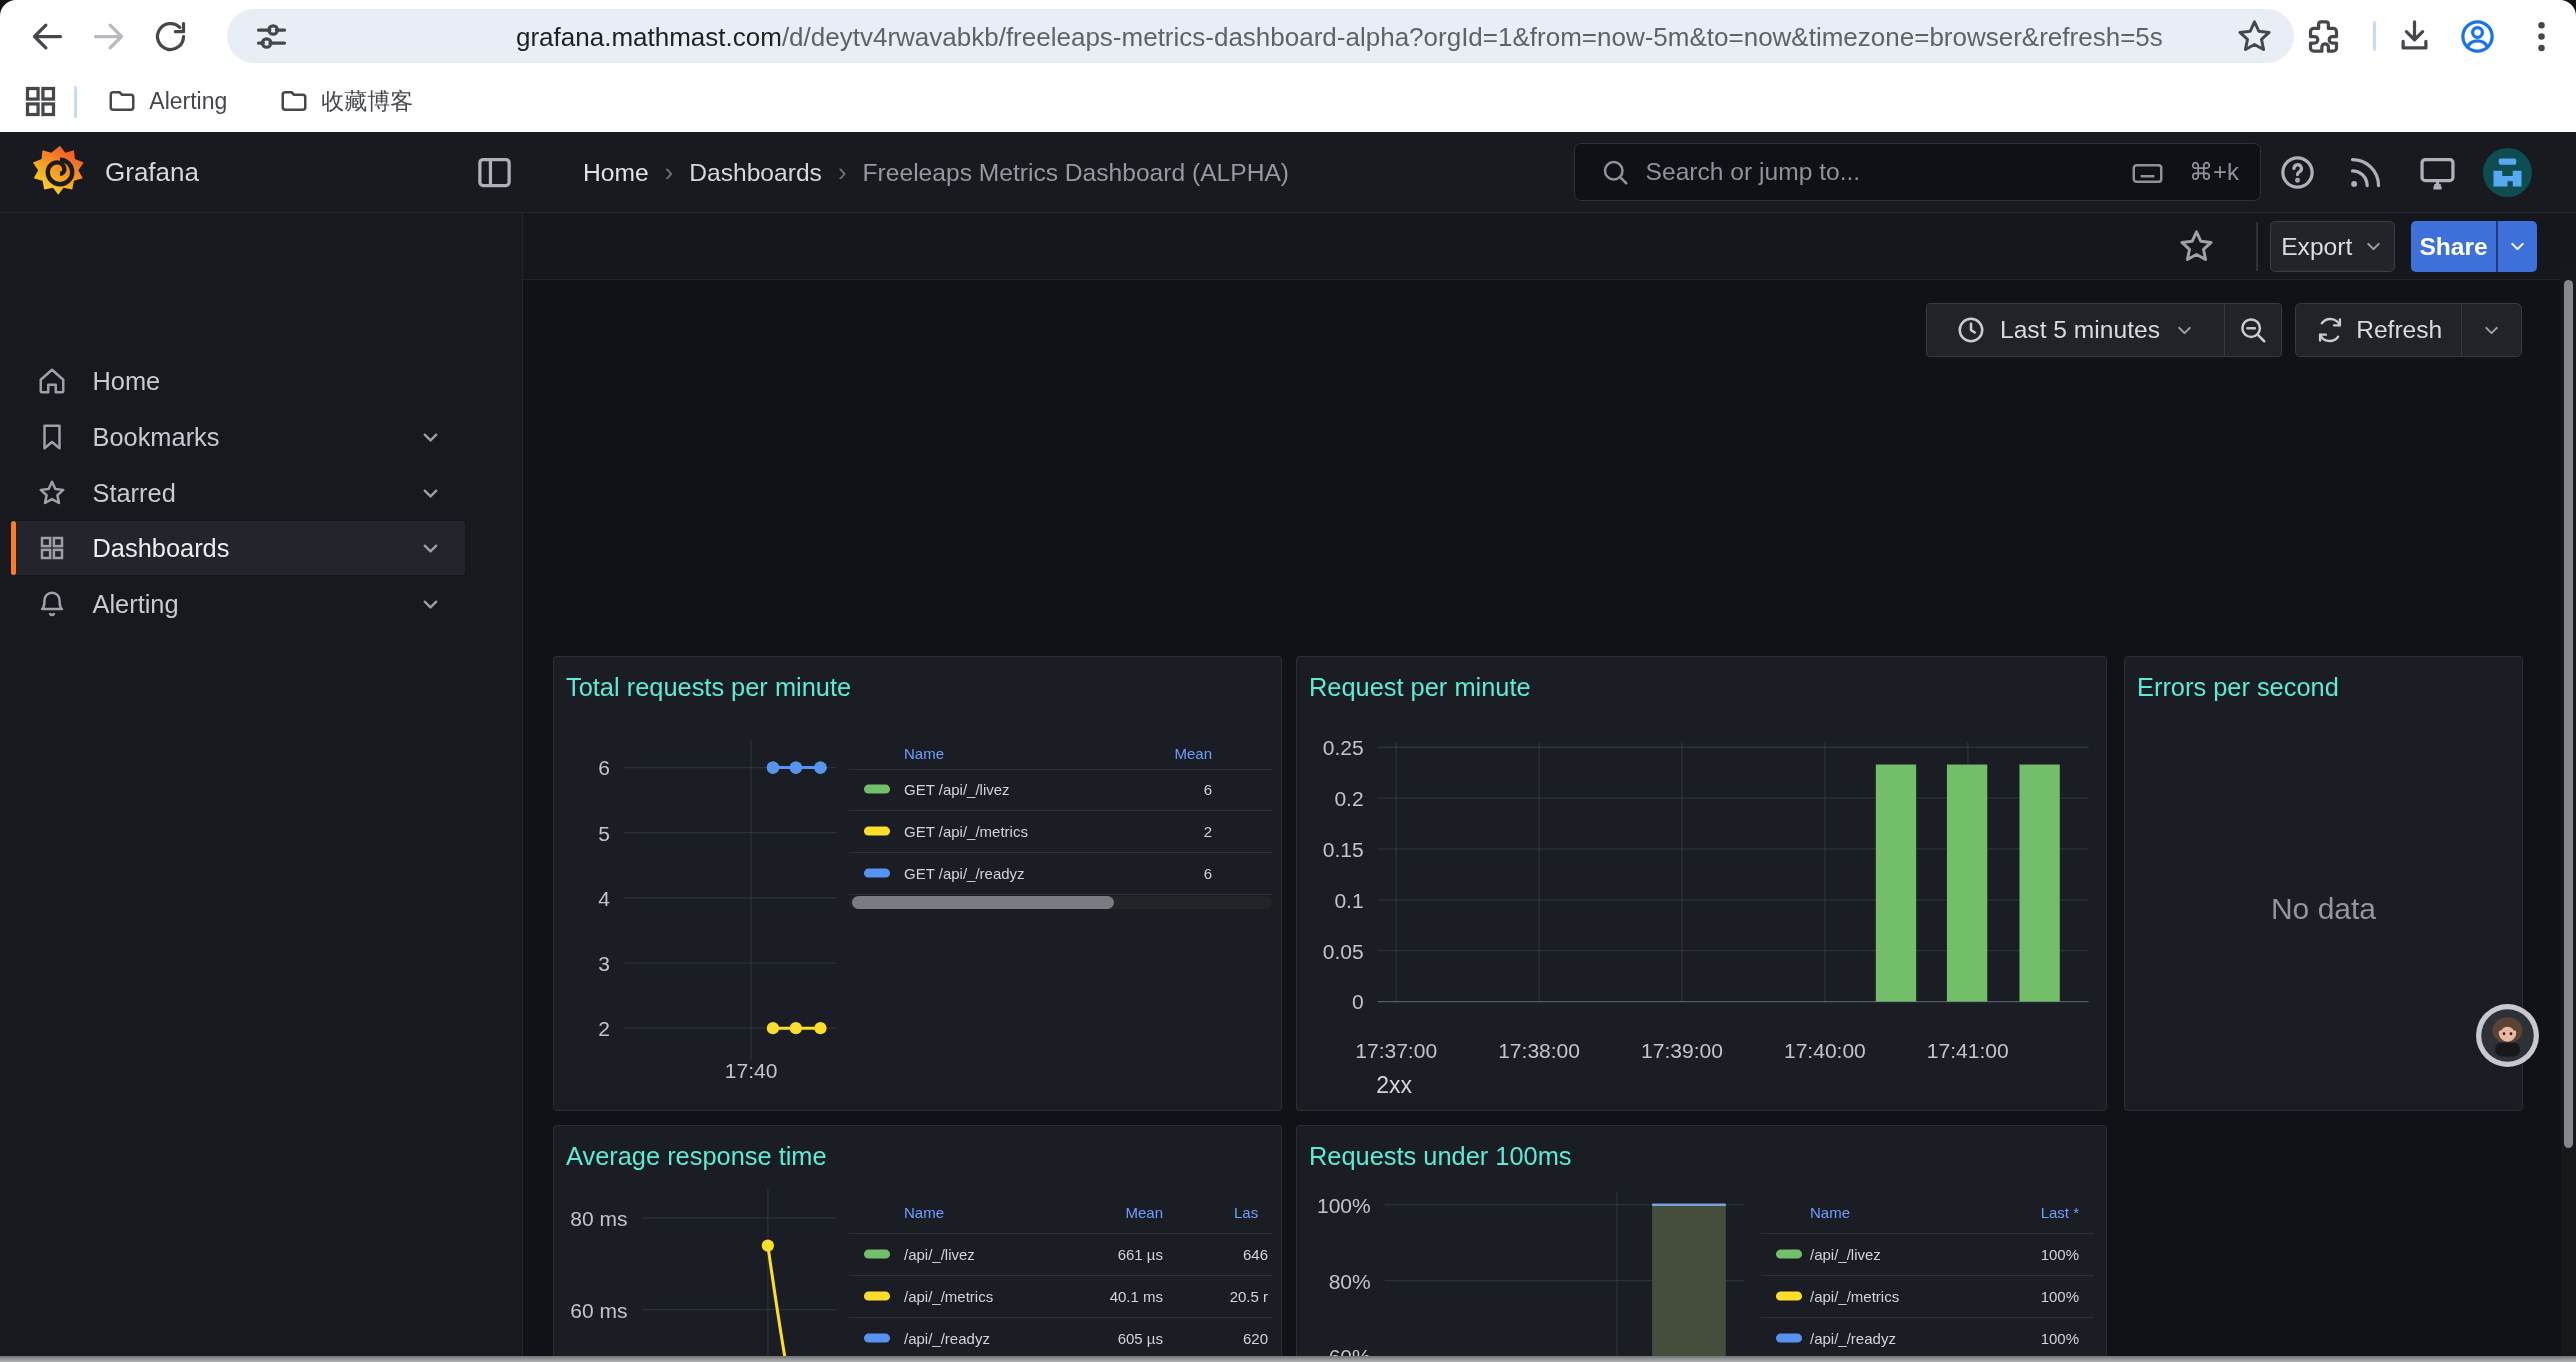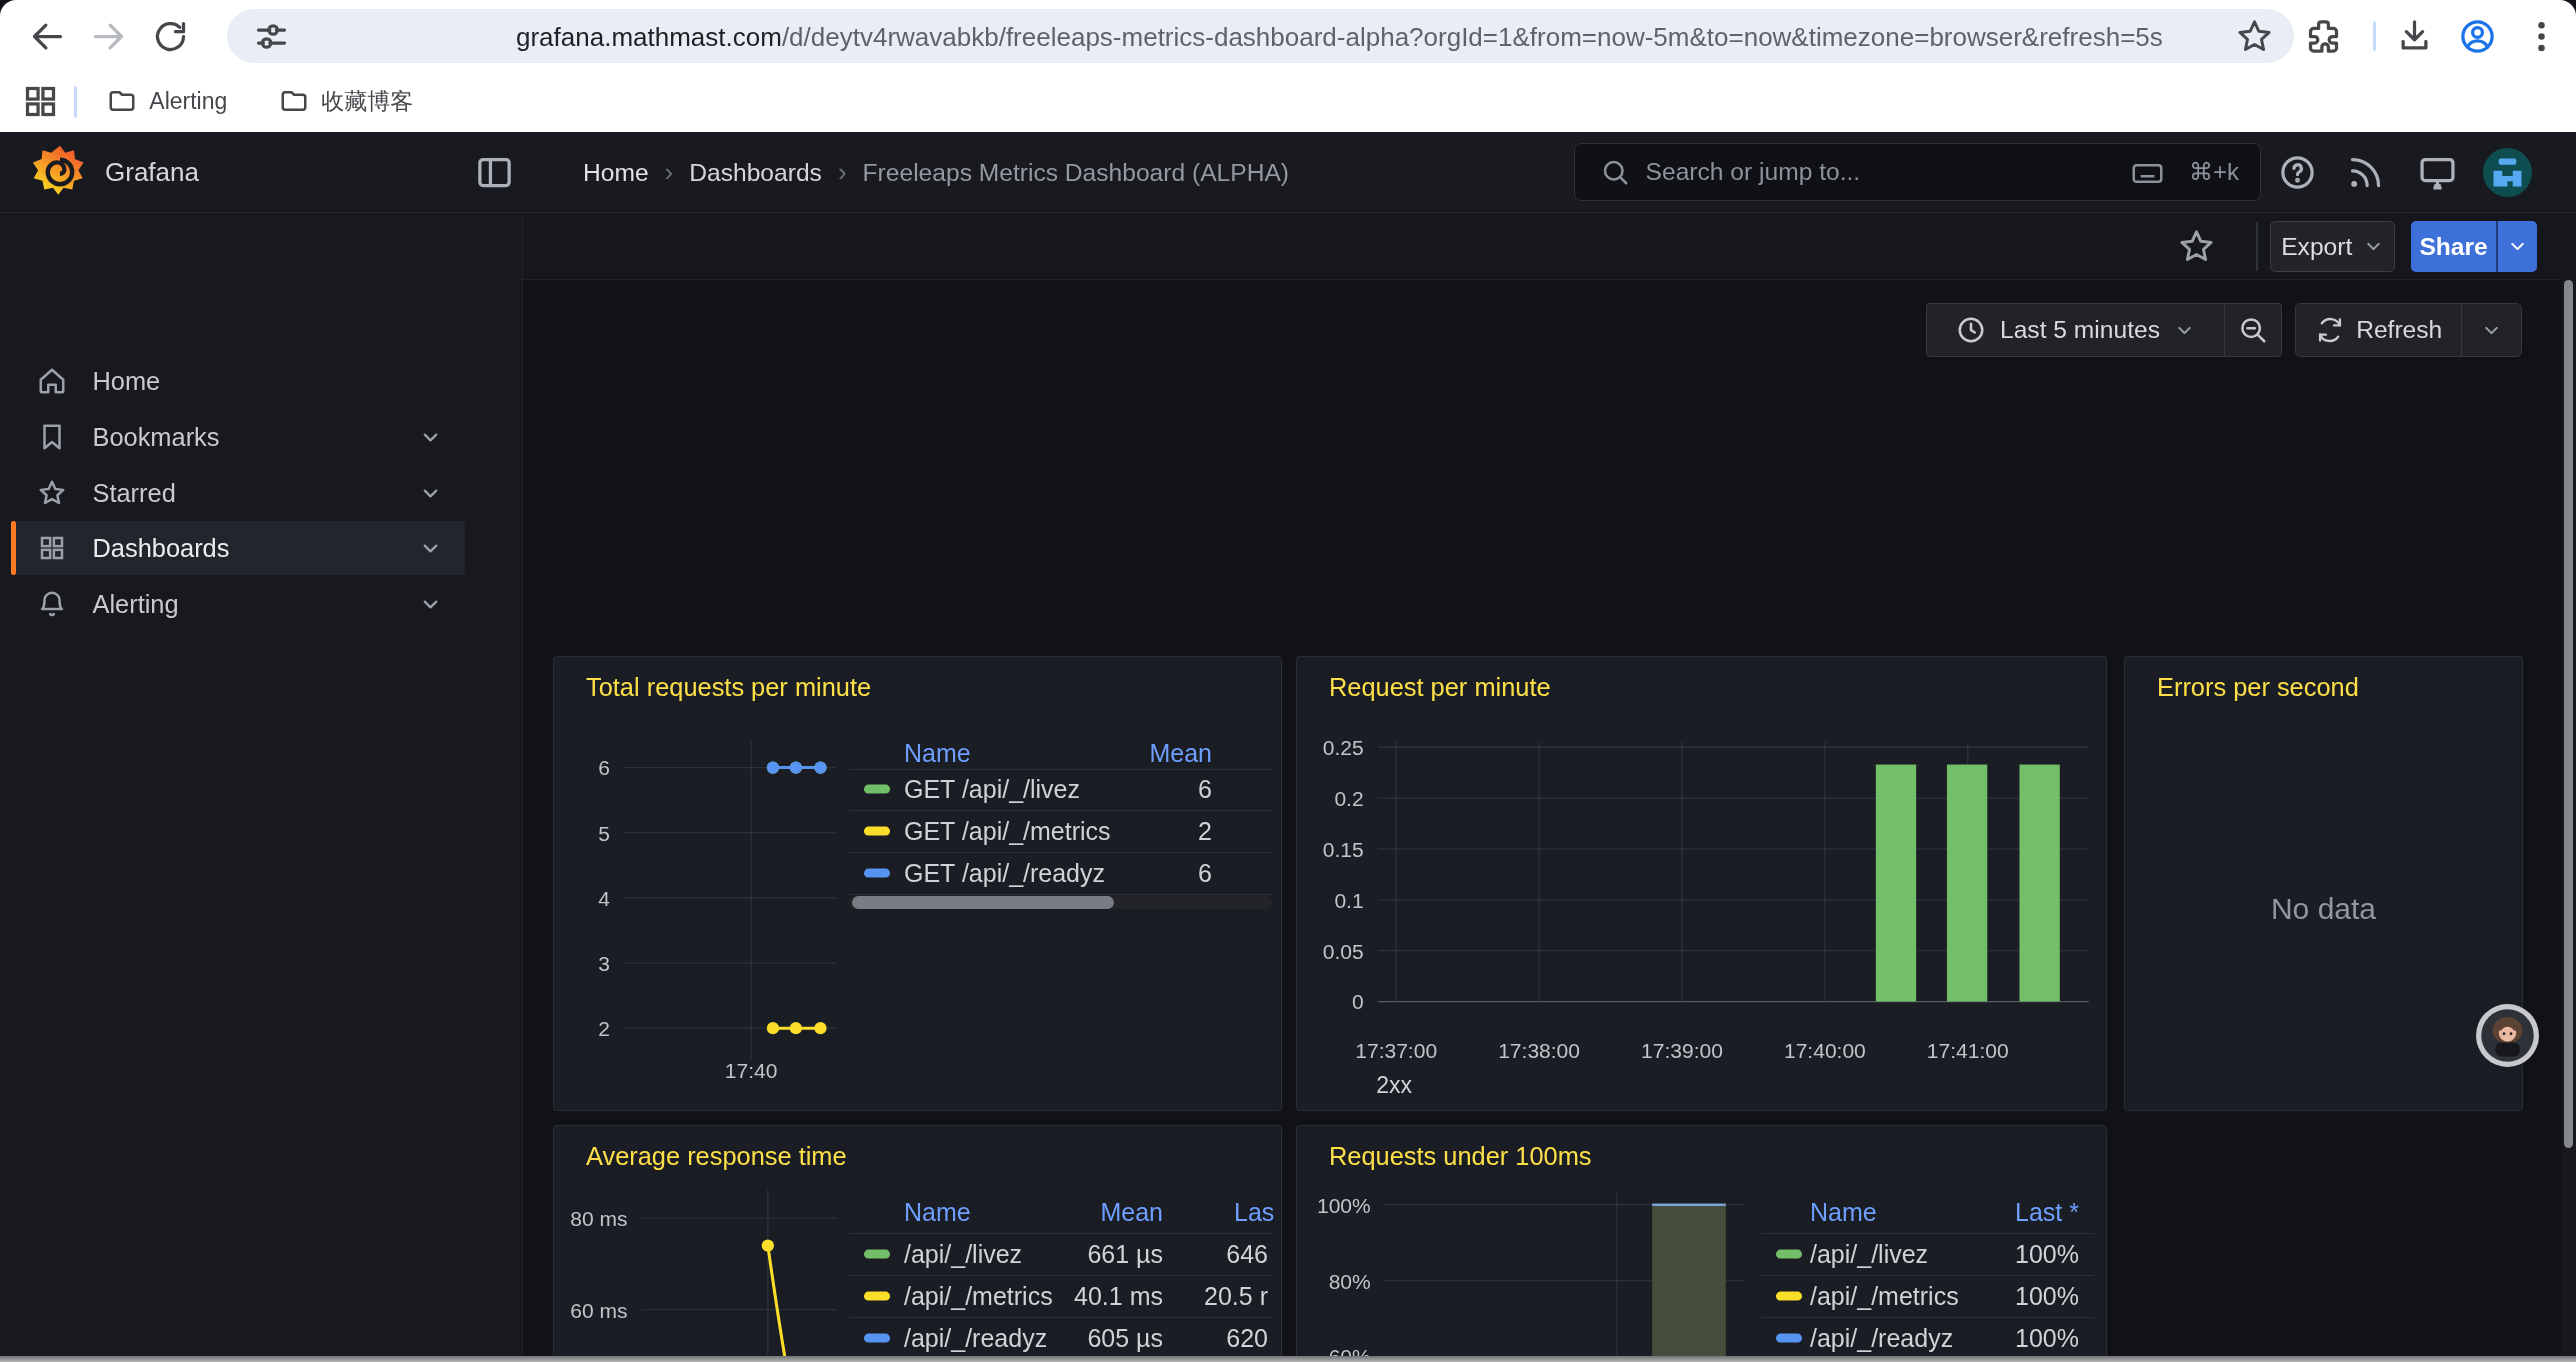--- a/index.html
+++ b/index.html
@@ -38,24 +38,24 @@
   .side-chev { position:absolute; right:23px; width:23px; height:23px; color:#9da0a8; }
 
   .subheader { position:absolute; left:523px; top:81px; width:2053px; height:67px; background:#15171c; border-bottom:0.9px solid #202228; }
   .btn { position:absolute; display:flex; align-items:center; justify-content:center; border-radius:5.3px; font-size:24.6px; color:#dcdde1; }
   .btn.outline { background:#22242a; border:0.9px solid #3b3e45; }
   .chev20 { width:21px; height:21px; }
 
   .timebar-btn { background:#212329; border:0.9px solid #36393f; color:#d9dadf; }
 
   .panel { position:absolute; background:#1a1d23; border:0.9px solid #2b2e34; border-radius:3.5px; overflow:hidden; }
-  .panel-title { position:absolute; left:32px; top:16px; font-size:25.4px; font-weight:500; color:#fde047; }
+  .panel-title { position:absolute; left:12px; top:16px; font-size:25.4px; font-weight:500; color:#5eead4; }
   .panel svg.chart { position:absolute; left:0; top:0; }
   .nodata { position:absolute; left:0; width:100%; text-align:center; font-size:30px; color:#94969d; }
-  .tbl-cell { position:absolute; font-size:25px; color:#d2d3d8; white-space:nowrap; transform:translateY(-50%); }
+  .tbl-cell { position:absolute; font-size:15px; color:#d2d3d8; white-space:nowrap; transform:translateY(-50%); }
   .tbl-hdr { color:#6e9fff; font-weight:500; }
   .tbl-line { position:absolute; height:0.9px; background:#2c2f35; }
   .swatch { position:absolute; width:26px; height:8.8px; border-radius:4.4px; transform:translateY(-50%); }
   .sbtrack { position:absolute; height:13px; background:#222428; border-radius:7px; }
   .sbthumb { position:absolute; height:13px; background:#797c82; border-radius:7px; }
   .legend-row { position:absolute; display:flex; align-items:center; font-size:23px; color:#d2d3d8; gap:19px;flex-direction:column; }
 
   .page-scroll { position:absolute; left:2561px; top:132px; width:15px; height:1231px; background:#17181c; }
   .page-thumb { position:absolute; left:2.6px; top:16px; width:9.6px; height:868px; background:#85888e; border-radius:5.3px; }
   .bottom-strip { position:absolute; left:0; top:1356px; width:2576px; height:7px; background:linear-gradient(#6f7173,#c2c3c5); }

